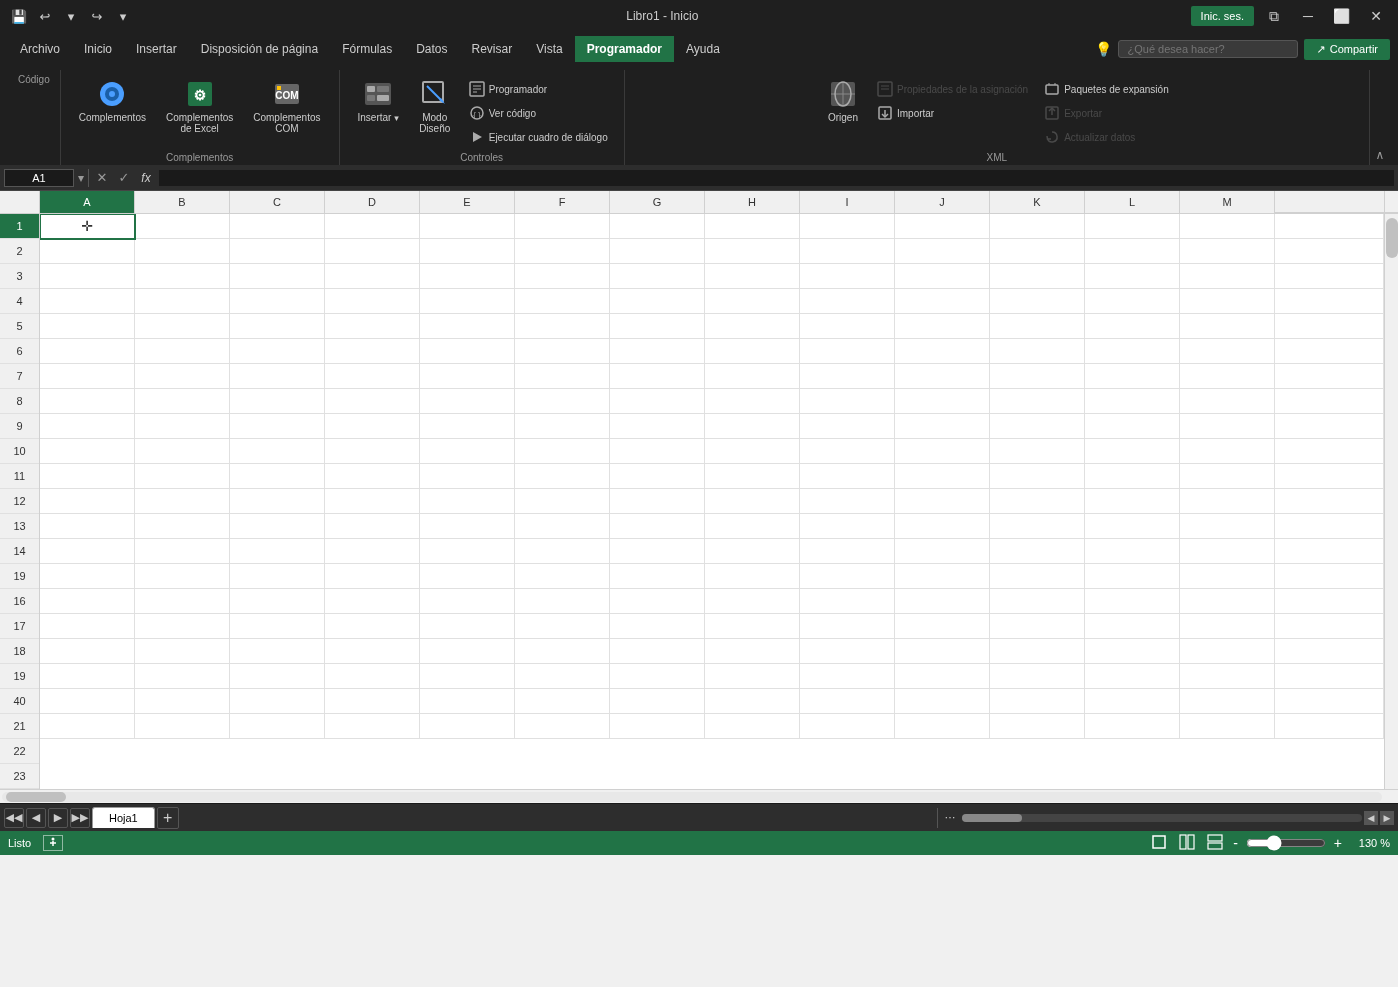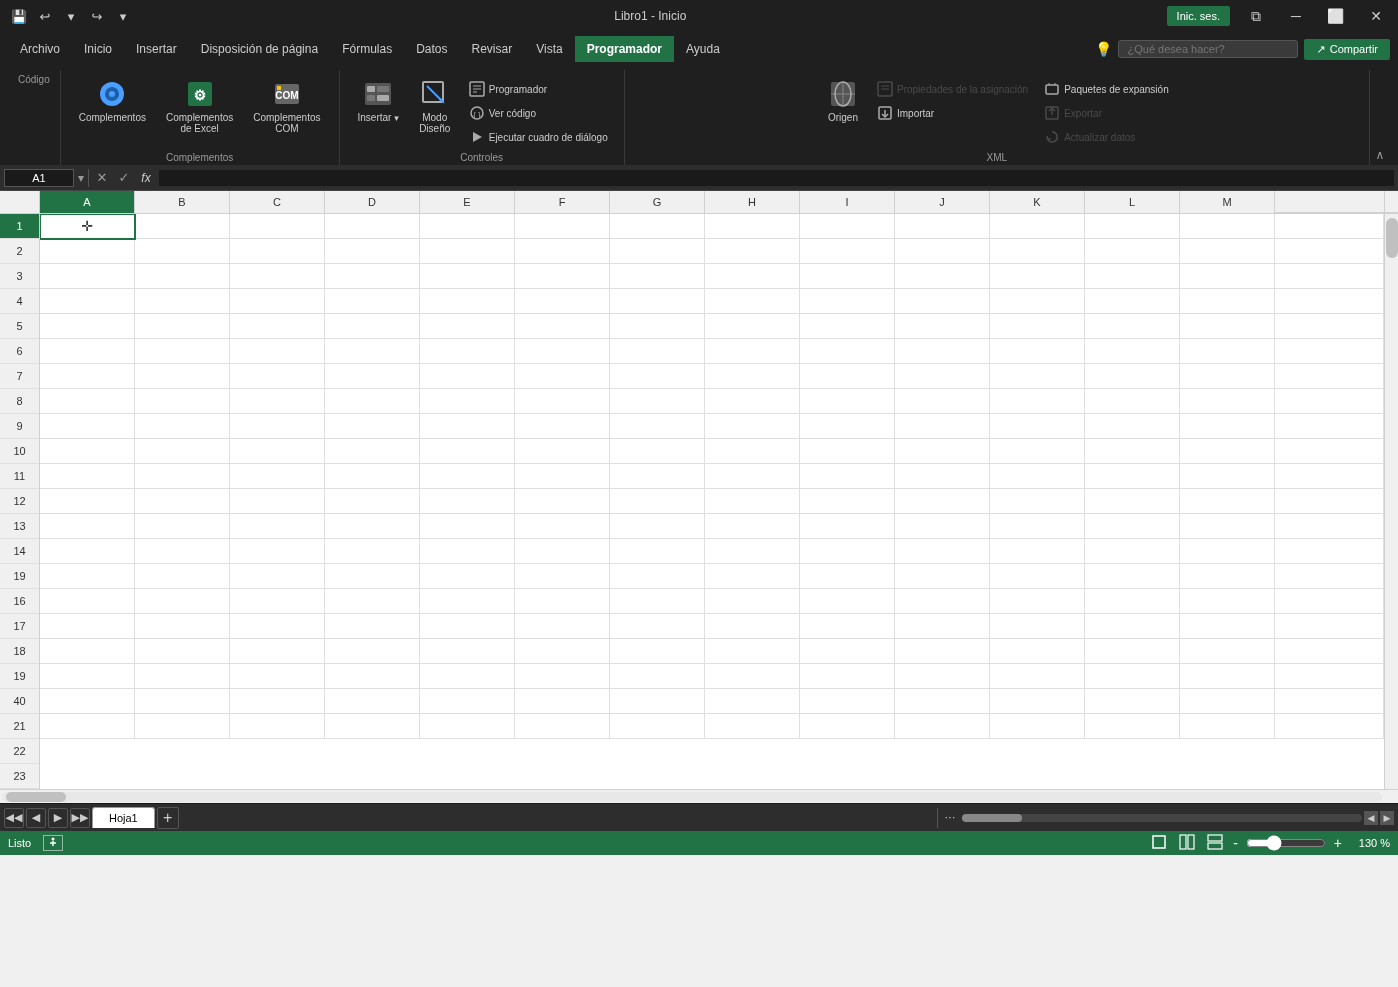--- a/index.html
+++ b/index.html
@@ -10,21 +10,21 @@
       background: #1f1f1f;
       color: #fff;
       height: 32px;
       display: flex;
       align-items: center;
       justify-content: space-between;
       padding: 0 8px;
     }
     .titlebar-left { display: flex; align-items: center; gap: 6px; }
     .titlebar-center { flex: 1; text-align: center; font-size: 12px; color: #ccc; }
-    .titlebar-right { display: flex; align-items: center; gap: 12px; }
+    .titlebar-right { display: flex; align-items: center; gap: 6px; }
     .titlebar-btn {
       background: #217346;
       color: #fff;
       border: none;
       padding: 4px 10px;
       font-size: 11px;
       cursor: pointer;
       border-radius: 2px;
     }
     .win-btn {

